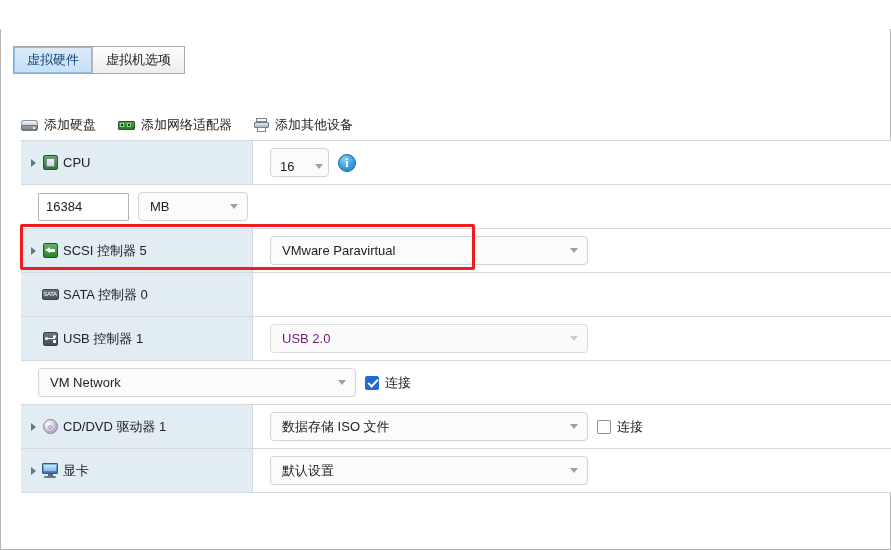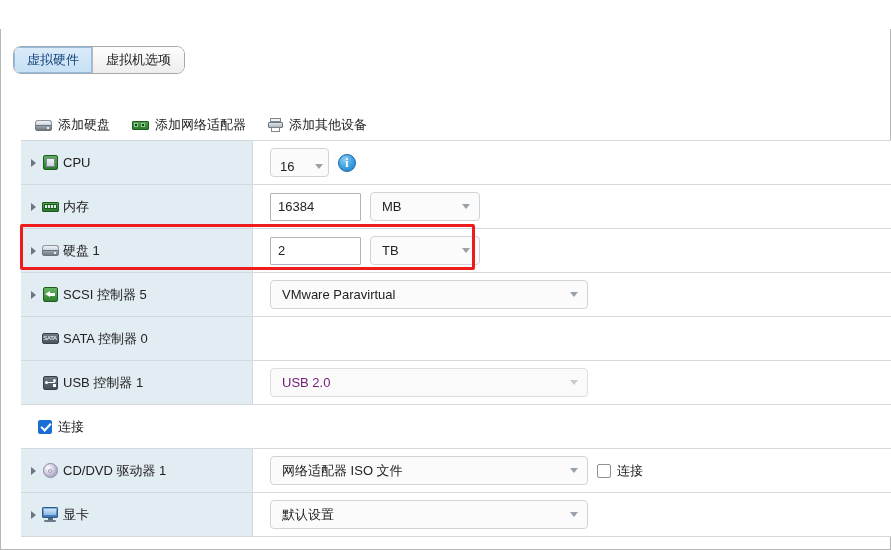--- a/index.html
+++ b/index.html
@@ -75,21 +75,21 @@
     border-bottom: 1px solid #b6b6b6;
     box-sizing: border-box;
   }
 
   
   .tabs {
     position: absolute;
     left: 12px; top: 17px;
     display: flex;
     border: 1px solid #a8a8a8;
-    border-radius: 8px;
+    border-radius: 0;
     overflow: hidden;
     background: #fdfdfd;
   }
   .tab {
     font-size: 13px;
     padding: 4px 13px 5px 13px;
     color: #222222;
     background: linear-gradient(to bottom, #fdfdfd 0%, #ededed 100%);
     cursor: default;
     white-space: nowrap;
@@ -102,21 +102,20 @@
     box-shadow: inset 0 0 0 1px #8ebce4;
   }
 
   
   .toolbar {
     position: absolute;
     left: 20px; top: 87px;
     display: flex;
     align-items: center;
     gap: 22px;
-    margin-left: 14px;
   }
   .tool-item {
     display: flex;
     align-items: center;
     gap: 6px;
     font-size: 13px;
     color: #222222;
     cursor: default;
     white-space: nowrap;
   }
@@ -490,63 +489,29 @@
         <div class="value-cell">
           <div class="selbox w-sm">
             <span>16</span>
             <span class="caret"></span>
           </div>
           <span class="ico ico-info">i</span>
         </div>
       </div>
 
       <div class="row">
-        <div class="label-cell">
-          <span class="twisty">
-              <span class="tri"></span>
-            </span>
-          <span class="lbl-icon">
-            <span class="ico ico-mem">
-              <span class="board"></span>
-                <span class="chips"></span>
-            </span>
-          </span>
-          <span class="lbl-text">内存</span>
-        </div>
         <div class="value-cell">
           <div class="txtbox w-num">16384</div>
           <div class="selbox w-unit">
             <span>MB</span>
             <span class="caret"></span>
           </div>
         </div>
       </div>
 
-      <div class="row">
-        <div class="label-cell">
-          <span class="twisty">
-              <span class="tri"></span>
-            </span>
-          <span class="lbl-icon">
-            <span class="ico ico-disk">
-              <span class="top"></span>
-                <span class="base"></span>
-                <span class="led"></span>
-            </span>
-          </span>
-          <span class="lbl-text">硬盘 1</span>
-        </div>
-        <div class="value-cell">
-          <div class="txtbox w-num">2</div>
-          <div class="selbox w-unit">
-            <span>TB</span>
-            <span class="caret"></span>
-          </div>
-        </div>
-      </div>
 
       <div class="row">
         <div class="label-cell">
           <span class="twisty">
               <span class="tri"></span>
             </span>
           <span class="lbl-icon">
             <span class="ico ico-scsi">
               <span class="bg"></span>
                 <span class="arw"></span>
@@ -593,20 +558,24 @@
         <div class="value-cell">
           <div class="selbox w-lg disabled">
             <span>USB 2.0</span>
             <span class="caret"></span>
           </div>
         </div>
       </div>
 
       <div class="row">
         <div class="value-cell">
+          <div class="selbox w-lg">
+            <span>VM Network</span>
+            <span class="caret"></span>
+          </div>
           <label class="chk-wrap">
             <span class="chk checked"></span>
             <span>连接</span>
           </label>
         </div>
       </div>
 
       <div class="row">
         <div class="label-cell">
           <span class="twisty">
@@ -615,21 +584,21 @@
           <span class="lbl-icon">
             <span class="ico ico-cd">
               <span class="disc"></span>
                 <span class="hole"></span>
             </span>
           </span>
           <span class="lbl-text">CD/DVD 驱动器 1</span>
         </div>
         <div class="value-cell">
           <div class="selbox w-lg">
-            <span>网络适配器 ISO 文件</span>
+            <span>数据存储 ISO 文件</span>
             <span class="caret"></span>
           </div>
           <label class="chk-wrap">
             <span class="chk"></span>
             <span>连接</span>
           </label>
         </div>
       </div>
 
       <div class="row">

